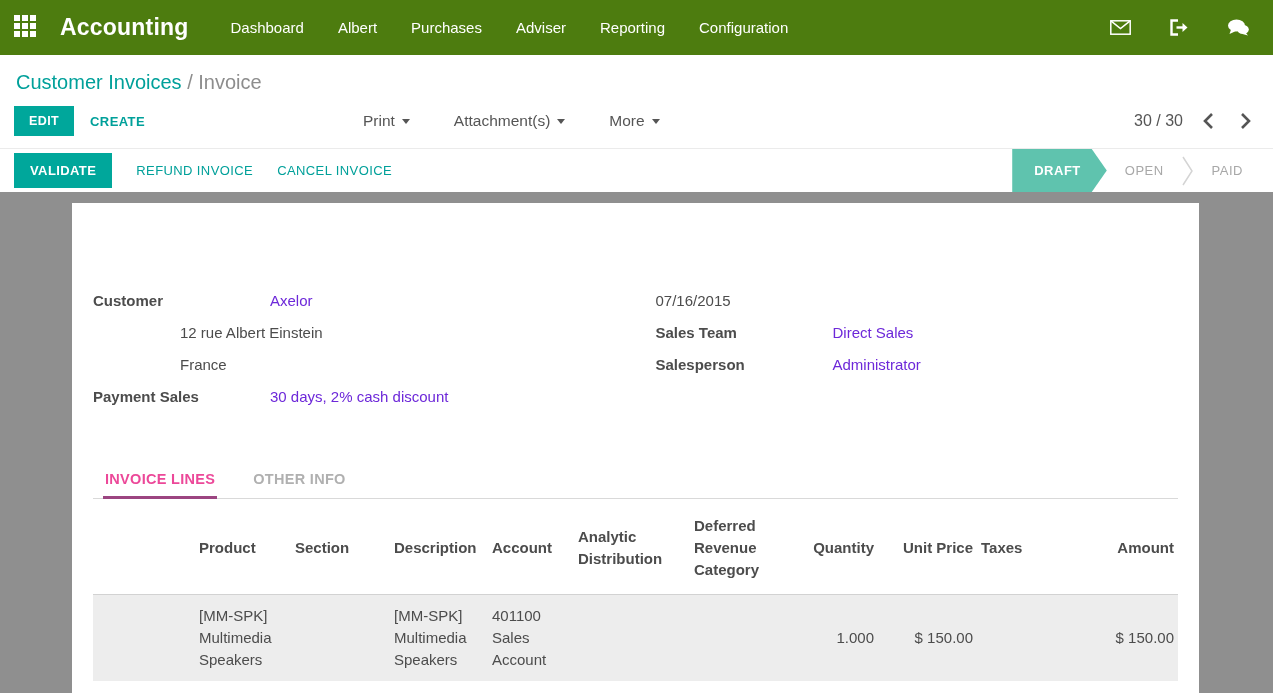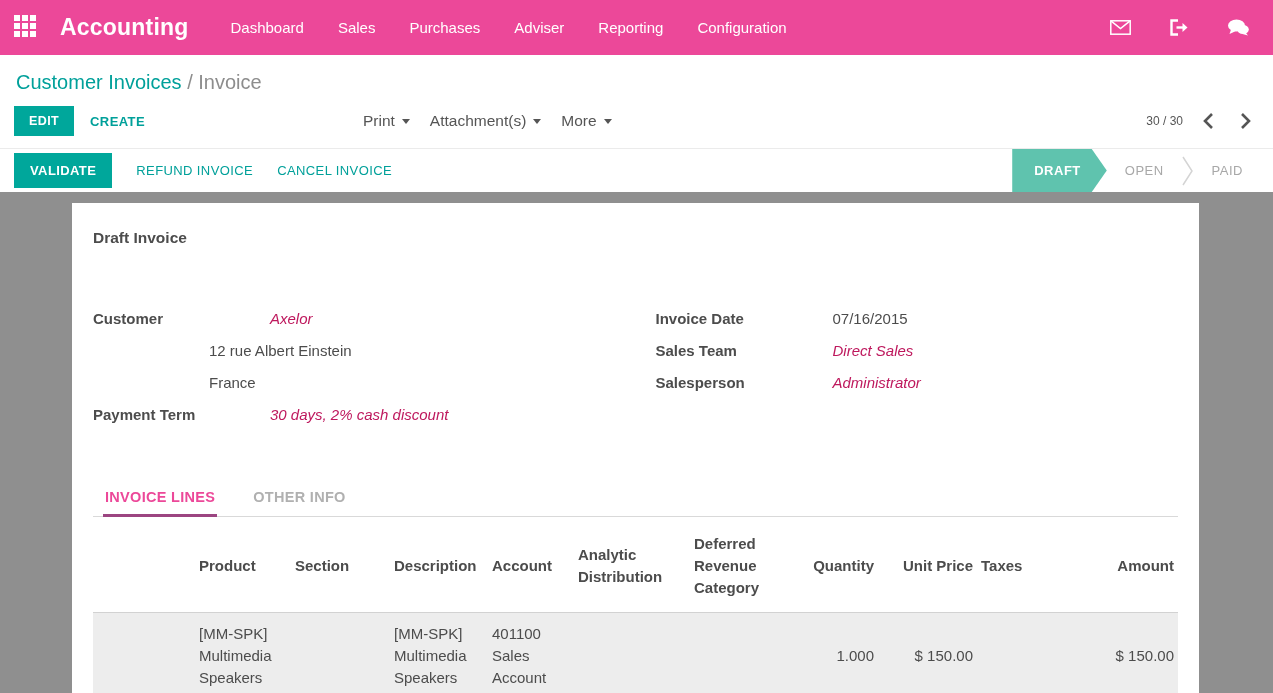--- a/index.html
+++ b/index.html
@@ -6,21 +6,21 @@
   html, body { width: 1273px; height: 693px; overflow: hidden; }
   body {
     font-family: "Liberation Sans", sans-serif;
     font-size: 15px;
     color: #4c4c4c;
     background: #8f8f8f;
   }
 
   
   .navbar {
-    height: 55px; background: #ec4899; color: #fff;
+    height: 55px; background: #4d7c0f; color: #fff;
     display: flex; align-items: center; padding: 0 14px;
   }
   .apps-icon { width: 26px; height: 26px; display: grid;
     grid-template-columns: repeat(3, 6px); grid-template-rows: repeat(3, 6px);
     gap: 2px; margin-right: 20px; cursor: pointer; }
   .apps-icon span { background: #fff; width: 6px; height: 6px; }
   .brand { font-size: 23px; font-weight: bold; margin-right: 42px; letter-spacing: .2px; }
   .nav-menu { display: flex; align-items: center; gap: 34px; font-size: 15px; }
   .nav-menu .item { cursor: pointer; white-space: nowrap; }
   .nav-right { margin-left: auto; display: flex; align-items: center; gap: 38px; padding-right: 10px; }
@@ -36,26 +36,26 @@
   .btn-primary {
     background: #00a79b; color: #fff; border: none;
     font-family: inherit; font-size: 12.5px; font-weight: bold;
     padding: 8px 15px; letter-spacing: .4px; cursor: pointer;
   }
   .btn-link-strong {
     background: none; border: none; color: #00a09a; font-family: inherit;
     font-size: 13px; font-weight: bold; letter-spacing: .4px;
     margin-left: 16px; cursor: pointer;
   }
-  .dropdown-group { display: flex; align-items: center; gap: 20px; margin-left: 218px; }
+  .dropdown-group { display: flex; align-items: center; gap: 44px; margin-left: 218px; }
   .dropdown { color: #555; font-size: 15.5px; cursor: pointer; white-space: nowrap; }
   .caret { display: inline-block; width: 0; height: 0; margin-left: 7px; vertical-align: middle;
     border-left: 4px solid transparent; border-right: 4px solid transparent; border-top: 5px solid #555; }
   .pager { margin-left: auto; display: flex; align-items: center; gap: 14px; }
-  .pager-value { font-size: 12px; color: #555; }
+  .pager-value { font-size: 16px; color: #555; }
   .pager-arrow { cursor: pointer; display: flex; align-items: center; padding: 0 6px; }
 
   
   .statusbar {
     background: #fff; height: 44px; display: flex; align-items: center;
     border-top: 1px solid #ebebeb; padding-left: 14px;
   }
   .sb-btn-primary {
     background: #00a79b; color: #fff; border: none; font-family: inherit;
     font-size: 13px; font-weight: bold; letter-spacing: .4px;
@@ -81,22 +81,22 @@
   .content-area { background: #8f8f8f; height: 501px; padding: 11px 74px 0 72px; overflow: hidden; }
   .sheet { background: #fff; min-height: 100%; padding: 26px 21px 20px 21px; }
   .sheet-title { font-size: 15.5px; font-weight: bold; color: #4c4c4c; }
 
   .field-grid { display: flex; margin-top: 56px; }
   .field-col { width: 50%; }
   .field-col.right { padding-left: 20px; }
   .frow { display: flex; line-height: 32px; }
   .flabel { width: 177px; font-weight: bold; flex: none; }
   .fvalue { color: #4c4c4c; }
-  .fvalue.link { color: #be185d; cursor: pointer; font-style: italic; }
-  .findent { margin-left: 116px; line-height: 32px; }
+  .fvalue.link { color: #6d28d9; cursor: pointer; }
+  .findent { margin-left: 87px; line-height: 32px; }
 
   
   .tabs { display: flex; margin-top: 50px; border-bottom: 1px solid #d9d9d9; padding-left: 10px; }
   .tab { font-size: 14.5px; font-weight: bold; letter-spacing: .3px; padding: 8px 2px 9px 2px;
     margin-right: 34px; cursor: pointer; color: #b0b0b0; border-bottom: 3px solid transparent; margin-bottom: -1px; }
   .tab.active { color: #ec4899; border-bottom-color: #9c4581; }
 
   
   table.lines { width: 100%; border-collapse: collapse; table-layout: fixed; margin-top: 2px; }
   table.lines th {
@@ -123,21 +123,21 @@
       <span></span>
       <span></span>
       <span></span>
       <span></span>
       <span></span>
       <span></span>
   </div>
   <div class="brand">Accounting</div>
   <div class="nav-menu">
     <span class="item">Dashboard</span>
-    <span class="item">Sales</span>
+    <span class="item">Albert</span>
     <span class="item">Purchases</span>
     <span class="item">Adviser</span>
     <span class="item">Reporting</span>
     <span class="item">Configuration</span>
   </div>
   <div class="nav-right">
     <span class="nicon">
       <svg width="21" height="15" viewBox="0 0 21 15">
           <rect x="0.8" y="0.8" width="19.4" height="13.4" fill="none" stroke="#fff" stroke-width="1.5"></rect>
           <path d="M1.2 1.2 L10.5 8.6 L19.8 1.2" fill="none" stroke="#fff" stroke-width="1.5"></path>
@@ -200,38 +200,36 @@
     <div class="state-plain">OPEN</div>
     <svg class="state-chevron" viewBox="0 0 12 30">
         <polyline points="1,1 10,15 1,29"></polyline>
       </svg>
     <div class="state-plain">PAID</div>
   </div>
 </div>
 
 <div class="content-area">
   <div class="sheet">
-    <div class="sheet-title">Draft Invoice</div>
 
     <div class="field-grid">
       <div class="field-col">
         <div class="frow">
           <span class="flabel">Customer</span>
           <span class="fvalue link">Axelor</span>
         </div>
         <div class="findent fvalue">12 rue Albert Einstein</div>
         <div class="findent fvalue">France</div>
         <div class="frow">
-          <span class="flabel">Payment Term</span>
+          <span class="flabel">Payment Sales</span>
           <span class="fvalue link">30 days, 2% cash discount</span>
         </div>
       </div>
       <div class="field-col right">
         <div class="frow">
-          <span class="flabel">Invoice Date</span>
           <span class="fvalue">07/16/2015</span>
         </div>
         <div class="frow">
           <span class="flabel">Sales Team</span>
           <span class="fvalue link">Direct Sales</span>
         </div>
         <div class="frow">
           <span class="flabel">Salesperson</span>
           <span class="fvalue link">Administrator</span>
         </div>

